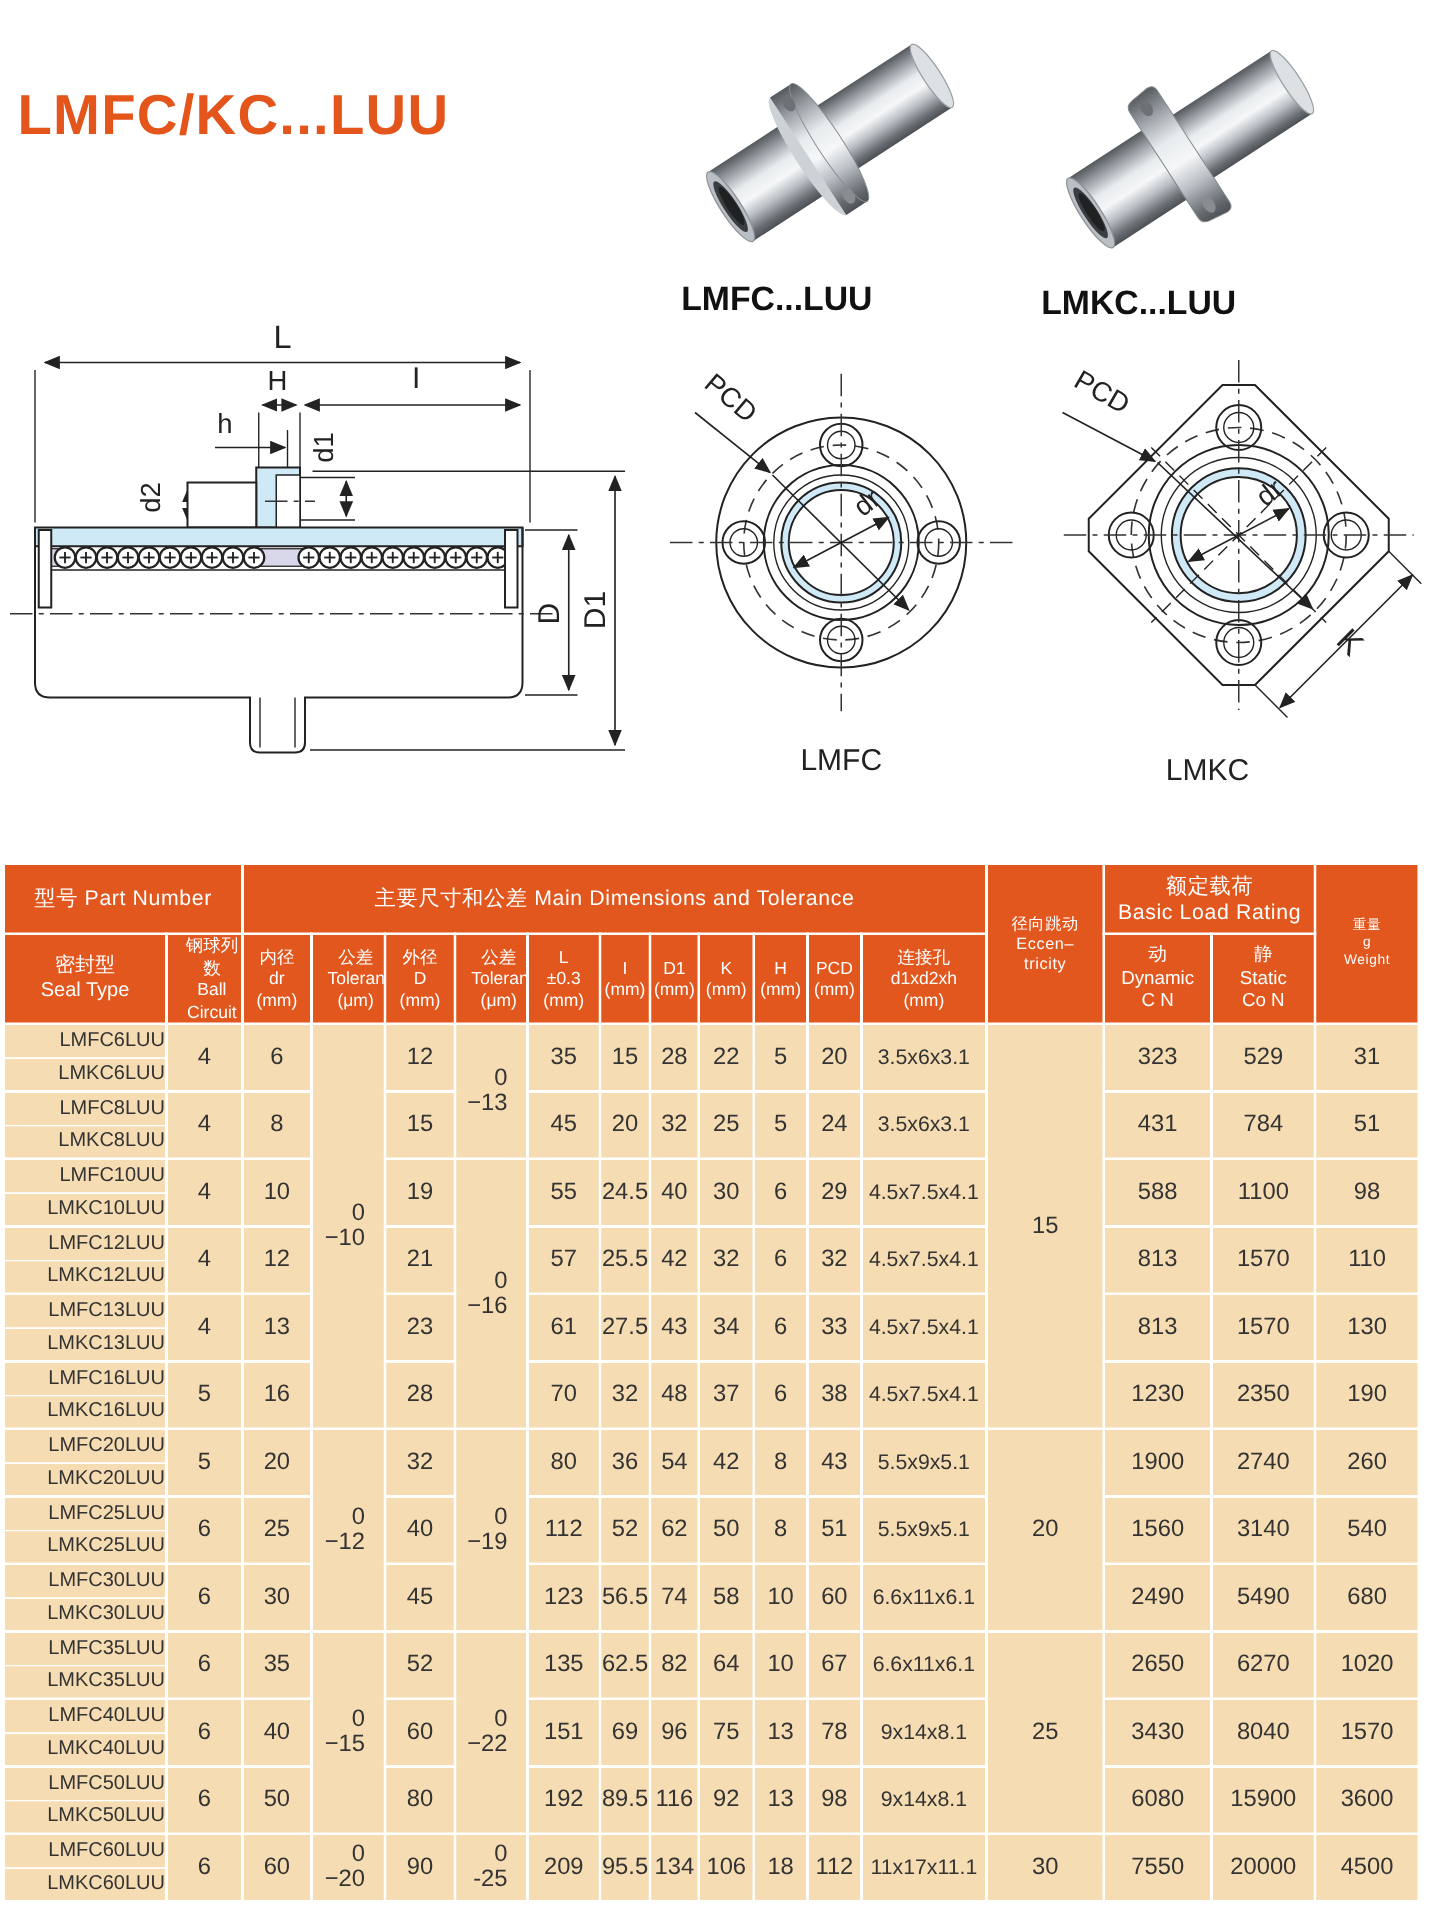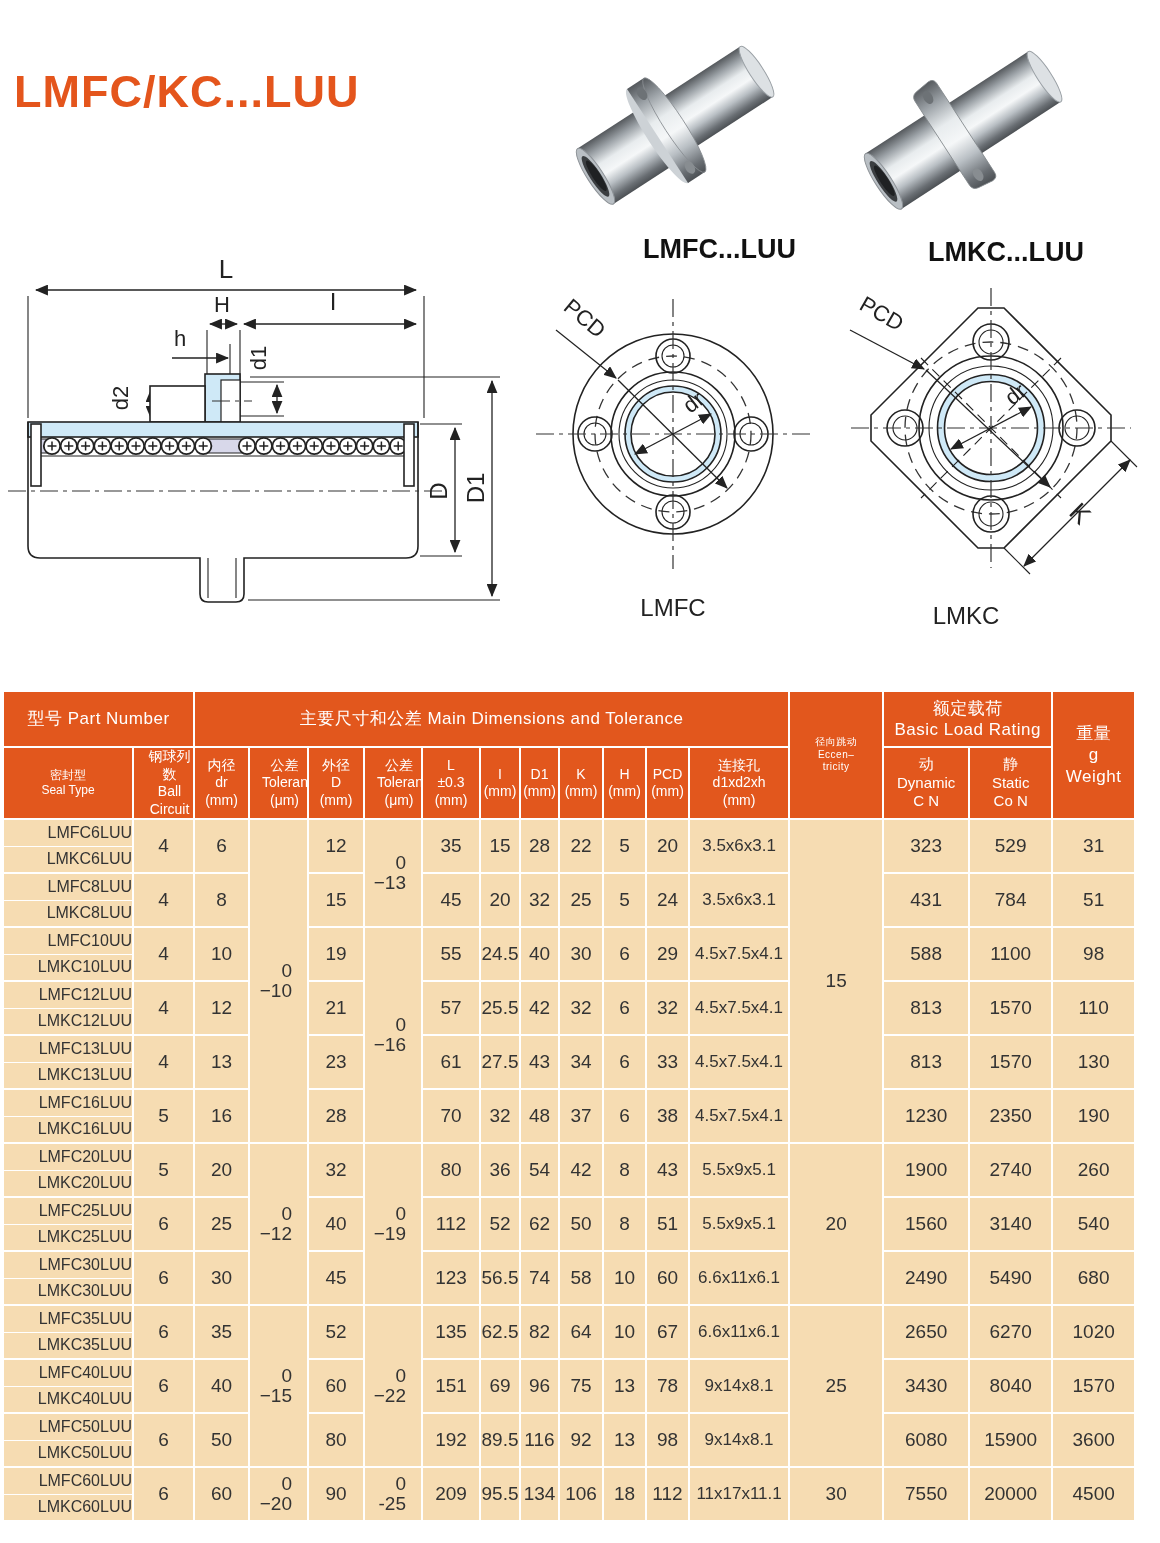--- a/index.html
+++ b/index.html
@@ -2,21 +2,21 @@
 <html><head>
 <meta charset="utf-8">
 <style>
   html,body{margin:0;padding:0;background:#fff;}
   .page{position:relative;width:1160px;height:1543px;background:#fff;overflow:hidden;
         font-family:"Liberation Sans", sans-serif;color:#333;border-radius:27px;}
   
   .title{position:absolute;left:14px;top:66px;margin:0;font-size:45px;font-weight:bold;
          letter-spacing:1px;color:#e4551c;}
   
-  .photo-fig{position:absolute;margin:16px;text-align:right;}
+  .photo-fig{position:absolute;margin:5px;text-align:left;}
   .photo-fig.lmfc{left:540px;top:8px;width:240px;}
   .photo-fig.lmkc{left:828px;top:16px;width:240px;}
   .photo-fig figcaption{margin-top:6px;font-size:27px;font-weight:bold;color:#111;}
   
   .draw{position:absolute;}
   .d-section{left:0;top:246px;}
   .d-lmfc{left:518px;top:274px;}
   .d-lmkc{left:826px;top:258px;}
   svg text{font-family:"Liberation Sans", sans-serif;fill:#222;}
   svg .ln{stroke:#222;stroke-width:1.6;fill:none;}
@@ -330,31 +330,31 @@
       <col style="width:100px">
         <col style="width:94px">
         <col style="width:86px">
       <col style="width:83px">
         <col style="width:83px">
     </colgroup>
     <thead>
       <tr class="r1">
         <th colspan="2">型号  Part Number</th>
         <th colspan="11">主要尺寸和公差  Main Dimensions and Tolerance</th>
-        <th rowspan="2" style="font-size:10px">径向跳动
+        <th rowspan="2" style="font-size:13px">径向跳动
 Eccen–
 tricity</th>
         <th colspan="2">额定载荷
 Basic Load Rating</th>
-        <th rowspan="2" style="font-size:17px">重量
+        <th rowspan="2" style="font-size:11px">重量
 g
 Weight</th>
       </tr>
       <tr class="r2">
-        <th style="font-size:12px">密封型
+        <th style="font-size:16px">密封型
 Seal Type</th>
         <th class="sm">钢球列数
 Ball
 Circuit</th>
         <th>内径
 dr
 (mm)</th>
         <th class="sm">公差
 Tolerance
 (μm)</th>

